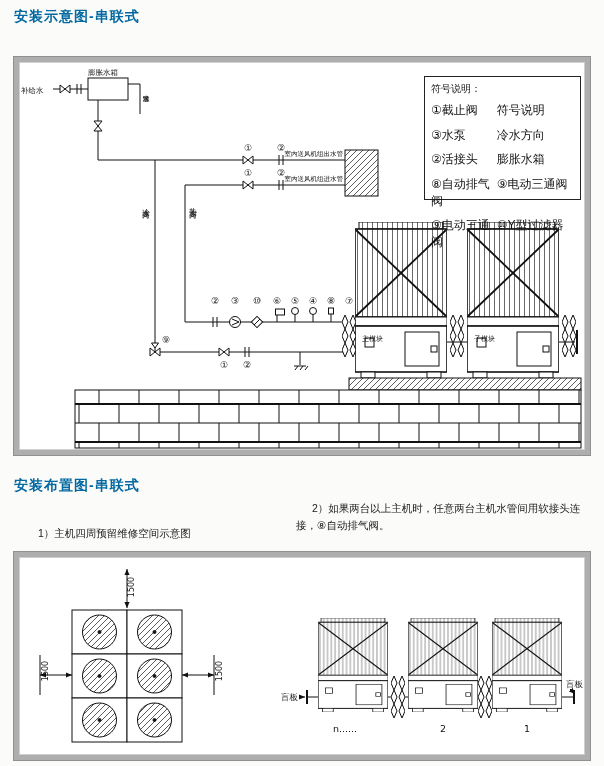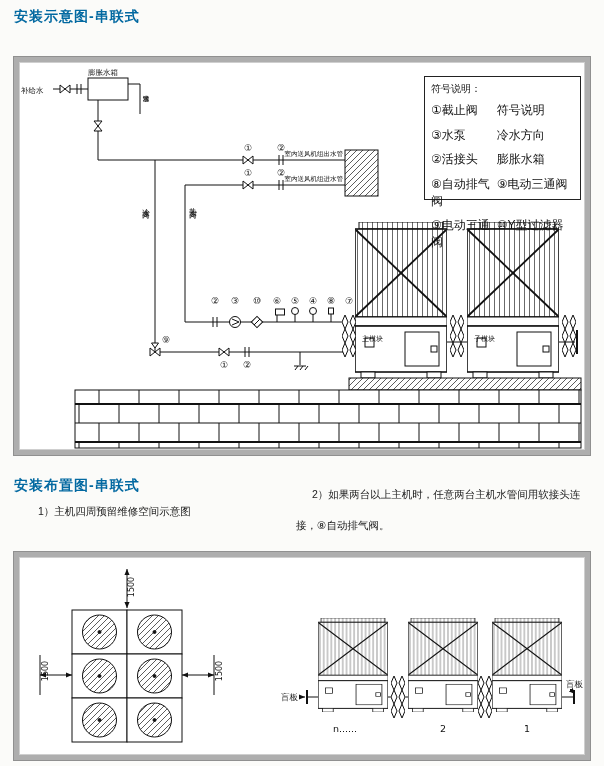--- a/index.html
+++ b/index.html
@@ -2,22 +2,22 @@
 <html><head>
 <meta charset="utf-8">
 <style>
   *{box-sizing:border-box;margin:0;padding:0}
   html,body{width:604px;height:766px}
   body{position:relative;background:#fbfbf9;font-family:"Liberation Sans","DejaVu Sans",sans-serif;color:#111;overflow:hidden}
   .sec-title{position:absolute;left:14px;font-size:14px;font-weight:bold;letter-spacing:1px;color:#0369a1}
   #title1{top:8px}
   #title2{top:477px}
   .note{position:absolute;font-size:10.5px;color:#1a1a1a}
-  #note1{left:38px;top:505px}
-  #note2a{left:312px;top:488px}
+  #note1{left:38px;top:527px}
+  #note2a{left:312px;top:502px}
   #note2b{left:296px;top:519px}
   .frame{position:absolute;left:14px;background:#fff;border:5px solid #aeaeae;box-shadow:inset 0 0 0 1px #cfcfcf,0 0 0 1px #909090}
   #frame1{top:57px;width:576px;height:398px}
   #frame2{top:552px;width:576px;height:208px}
   svg{display:block}
   svg text{font-family:"DejaVu Sans","Liberation Sans",sans-serif;fill:#111;stroke:none}
   .t65{font-size:6.5px}
   .t7{font-size:7px}
   .t75{font-size:7.5px}
   .t85{font-size:8.5px}

